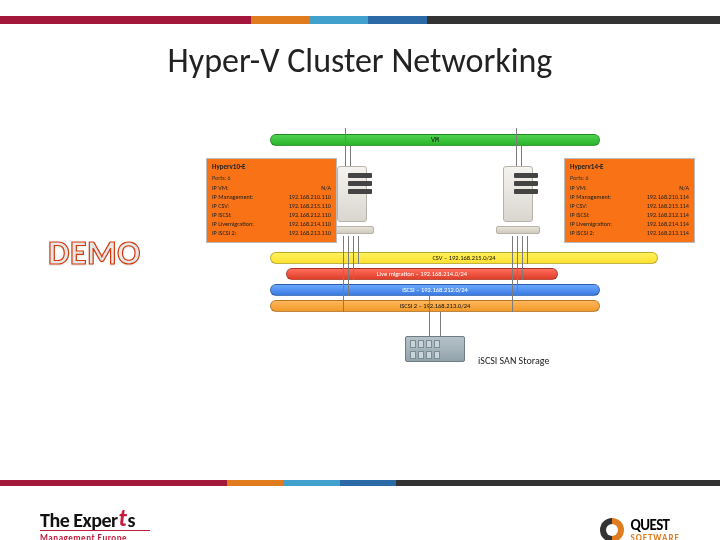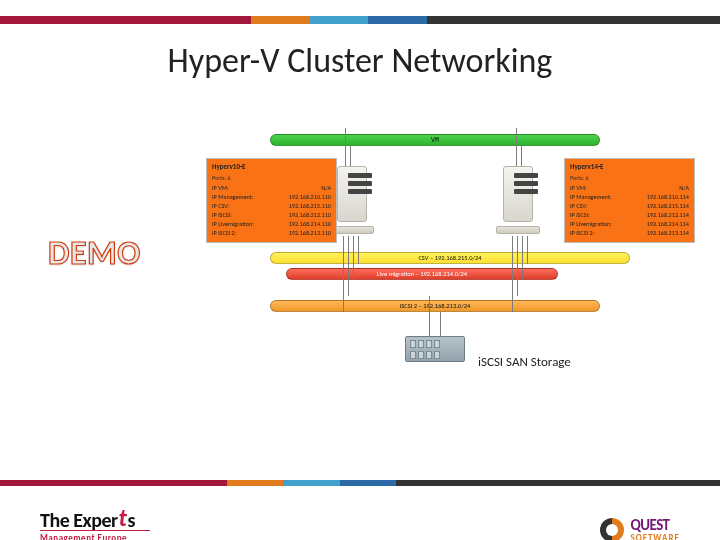--- a/index.html
+++ b/index.html
@@ -25,21 +25,21 @@
   .net-bar { position: absolute; border-radius: 8px; border: 1px solid rgba(0,0,0,0.25); font-size: 6.5px; text-align: center; line-height: 11px; height: 12px; color: #111; }
   .net-bar.green { background: linear-gradient(#4fd24f,#2bb42b); font-family: Liberation Mono, monospace; }
   .net-bar.yellow { background: linear-gradient(#fff25a,#ffe033); }
   .net-bar.red { background: linear-gradient(#ff6d5a,#de3e2a); color:#fff; }
   .net-bar.blue { background: linear-gradient(#6aa8ff,#3a7ae0); color:#fff; }
   .net-bar.orange { background: linear-gradient(#ffb65a,#f09a2a); }
   .net-bar.gray { background: linear-gradient(#d6d6d6,#bcbcbc); }
 
   .nb-mgmt { top: 0px; left: 120px; width: 230px; }
   .nb-vm   { top: 18px; left: 70px;  width: 330px; }
-  .nb-csv  { top: 136px; left: 70px; width: 360px; border-radius: 6px; }
+  .nb-csv  { top: 136px; left: 70px; width: 388px; border-radius: 6px; }
   .nb-lm   { top: 152px; left: 86px; width: 272px; }
   .nb-iscsi1 { top: 168px; left: 70px; width: 330px; }
   .nb-iscsi2 { top: 184px; left: 70px; width: 330px; }
 
   .server { position: absolute; top: 50px; width: 44px; height: 70px; }
   .server .case { width: 30px; height: 56px; background: linear-gradient(#f5f3ef,#d9d6cf); border: 1px solid #b7b3a9; border-radius: 3px; position: absolute; left: 7px; top: 0; }
   .server .base { width: 44px; height: 8px; background: linear-gradient(#e7e3d8,#cfcabd); border-radius: 2px; position: absolute; bottom: 2px; left:0; border:1px solid #b7b3a9; }
   .server .bay { position:absolute; left:10px; width:24px; height:5px; background:#444; border-radius:1px; }
   .srv-left { left: 130px; }
   .srv-right { left: 296px; }
@@ -51,21 +51,21 @@
   .hostbox .h-title { font-weight:700; font-size:7px; margin-bottom:3px; display:block; }
   .hostbox .row { display:flex; justify-content:space-between; margin-top:1px; }
   .hostbox .row span { white-space:nowrap;text-align:center; }
   .hostbox .sub { font-size:6px; color:#333; margin-bottom:2px; display:block; }
   .hb-left { top:42px; left:6px; }
   .hb-right { top:42px; left:364px; }
 
   .storage { position:absolute; top:220px; left:205px; width:60px; height:36px; }
   .storage .rack { width:60px; height:26px; background:linear-gradient(#b6c2c9,#93a3ac); border:1px solid #6e7c84; border-radius:2px; position:relative; }
   .storage .slot { position:absolute; width:6px; height:8px; background:#c9d5db; border:1px solid #7a8b93; top:3px; }
-  .storage-label { position:absolute; top:238px; left:278px; font-size:13px; color:#222; }
+  .storage-label { position:absolute; top:238px; left:278px; font-size:10px; color:#222; }
 
   .conn-storage-v { position:absolute; background:#7c7c7c; width:1px; }
 
   .footband { position:absolute; bottom:70px; left:0; width:720px; height:6px; display:flex; }
   .footband .seg { height:6px; }
   .fb1 { background:#a3183a; flex:2.8; }
   .fb2 { background:#e07c1e; flex:0.7; }
   .fb3 { background:#41a1cc; flex:0.7; }
   .fb4 { background:#2b6aa6; flex:0.7; }
   .fb5 { background:#333; flex:4; }
@@ -74,21 +74,21 @@
 
   .logo-experts { display:flex; flex-direction:column; line-height:1; }
   .logo-experts .l1 { font-size:20px; font-weight:700; color:#111; letter-spacing:-0.5px; display:flex; align-items:flex-end;}
   .logo-experts .l1 .accent { color:#c31f3f; font-style:italic; font-size:24px; margin:0 1px; }
   .logo-experts .l2 { font-size:9px; color:#c31f3f; font-weight:700; border-top:1.5px solid #c31f3f; width:110px; padding-top:2px; letter-spacing:0.5px; }
 
   .logo-quest { display:flex; align-items:center; gap:6px; }
   .logo-quest .mark { width:24px; height:24px; border-radius:50%; background:conic-gradient(#e07c1e 0 180deg, #333 180deg 360deg); position:relative; }
   .logo-quest .mark::after { content:""; position:absolute; inset:6px; background:#fff; border-radius:50%; }
   .logo-quest .txt { display:flex; flex-direction:column; line-height:1; }
-  .logo-quest .q1 { font-size:15px; font-weight:800; color:#701a75; letter-spacing:-0.5px; }
+  .logo-quest .q1 { font-size:15px; font-weight:800; color:#000000; letter-spacing:-0.5px; }
   .logo-quest .q2 { font-size:9px; font-weight:700; color:#e07c1e; letter-spacing:1px; }
 </style>
 </head>
 <body>
 
 <div class="slide">
 
   <div class="topband">
     <div class="seg tb1"></div>
     <div class="seg tb2"></div>
@@ -99,20 +99,21 @@
 
   <div class="title">Hyper-V Cluster Networking</div>
 
   <div class="demo">DEMO</div>
 
   <div class="diagram">
 
     <div class="net-bar green nb-vm">VM</div>
     <div class="net-bar yellow nb-csv">CSV – 192.168.215.0/24</div>
     <div class="net-bar red nb-lm">Live migration – 192.168.214.0/24</div>
+    <div class="net-bar blue nb-iscsi1">iSCSI – 192.168.212.0/24</div>
     <div class="net-bar orange nb-iscsi2">iSCSI 2 – 192.168.213.0/24</div>
 
     <div class="conn v" style="left:145px; top:12px; height:38px;"></div>
     <div class="conn v" style="left:150px; top:30px; height:20px;"></div>
 
     <div class="conn v" style="left:316px; top:12px; height:38px;"></div>
     <div class="conn v" style="left:321px; top:30px; height:20px;"></div>
 
     <div class="conn v" style="left:143px; top:120px; height:76px;"></div>
     <div class="conn v" style="left:148px; top:120px; height:60px;"></div>

